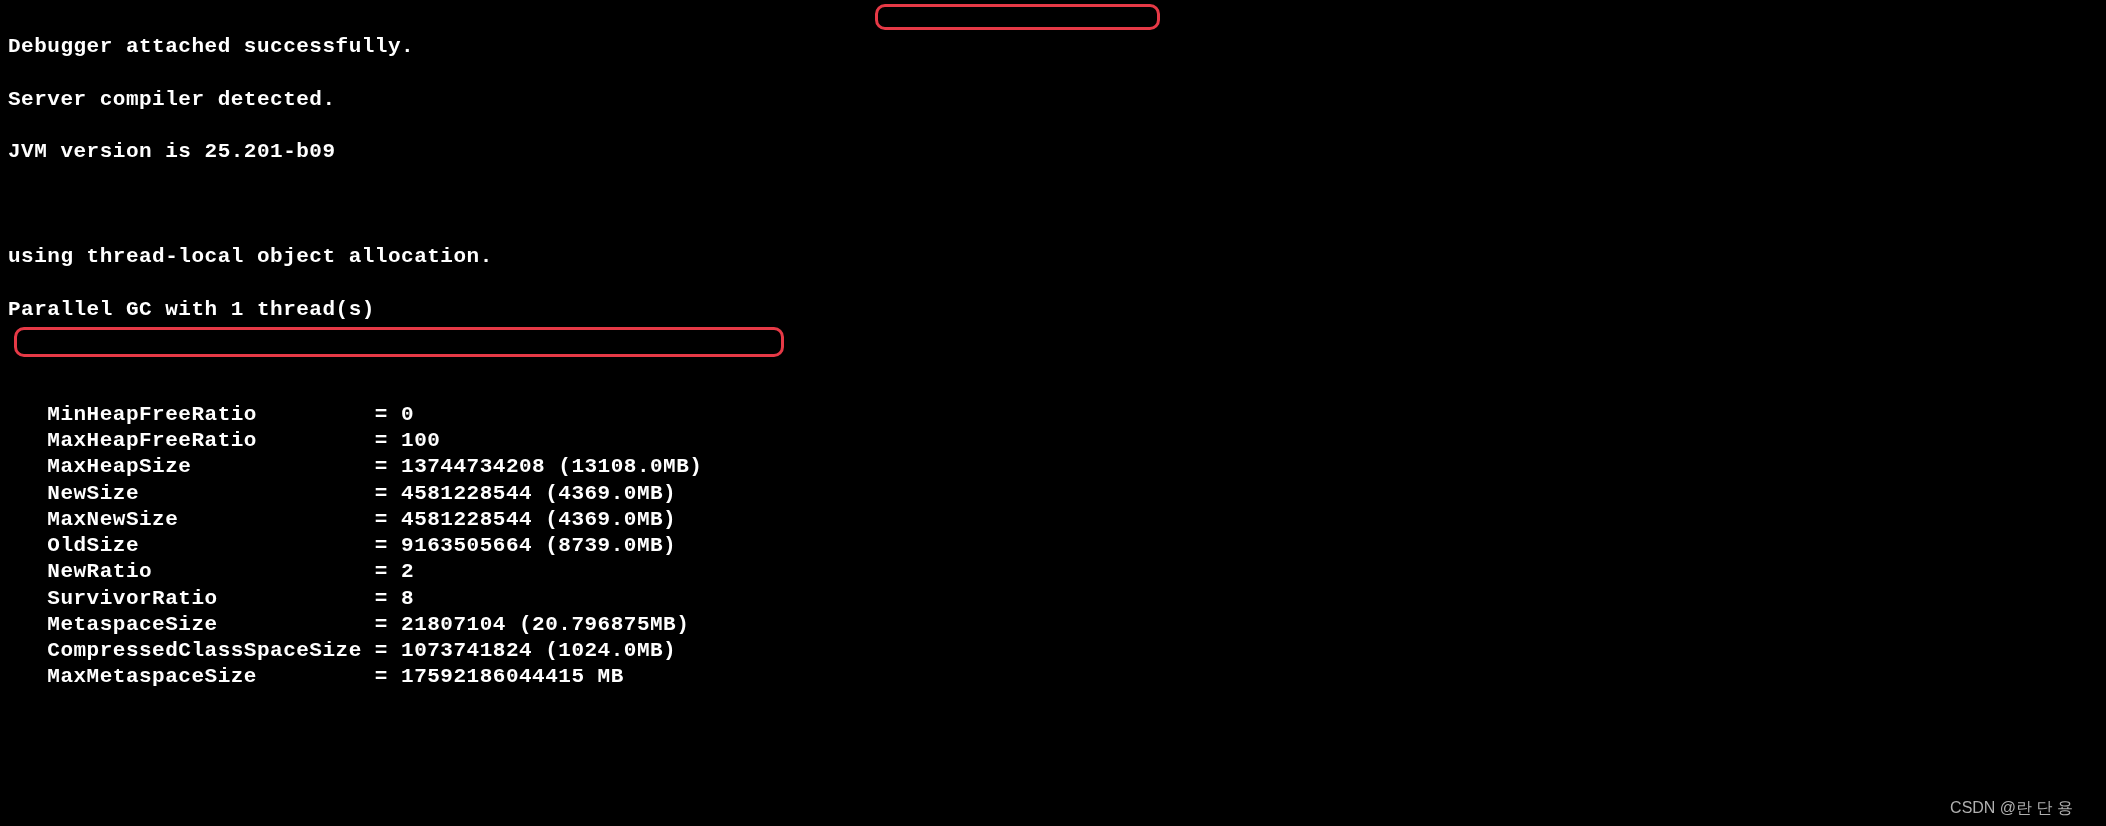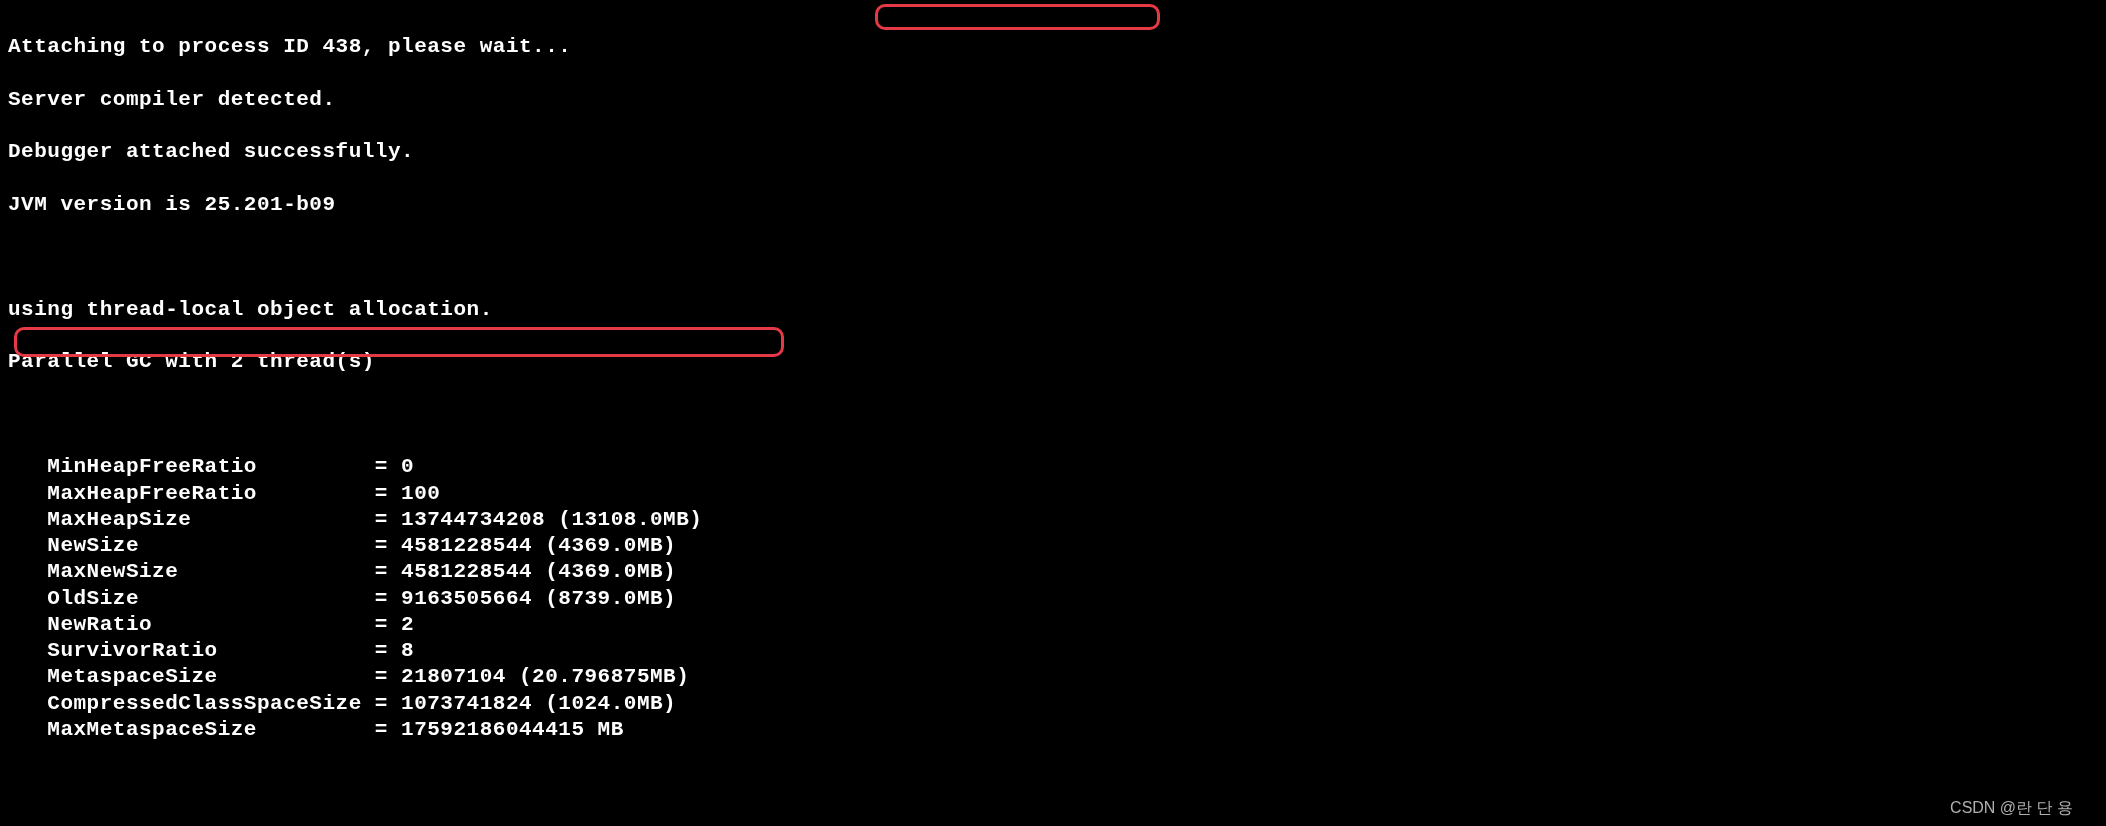--- a/index.html
+++ b/index.html
@@ -55,27 +55,26 @@
       color: #b0b0b0;
       font-size: 16px;
       font-family: Arial, sans-serif;
       font-weight: normal;
     }
   </style>
 </head>
 <body>
 
 <div class="terminal">
-<span class="line">Attaching to process ID 438, please wait...</span>
+<span class="line">Debugger attached successfully.</span>
 <span class="line">Server compiler detected.</span>
-<span class="line">Debugger attached successfully.</span>
 <span class="line">JVM version is 25.201-b09</span>
 <span class="line"> </span>
 <span class="line">using thread-local object allocation.</span>
-<span class="line">Parallel GC with 2 thread(s)</span>
+<span class="line">Parallel GC with 1 thread(s)</span>
 <span class="line"> </span>
 <div id="heap-rows"><span class="line">   MinHeapFreeRatio         = 0</span><span class="line">   MaxHeapFreeRatio         = 100</span><span class="line">   MaxHeapSize              = 13744734208 (13108.0MB)</span><span class="line">   NewSize                  = 4581228544 (4369.0MB)</span><span class="line">   MaxNewSize               = 4581228544 (4369.0MB)</span><span class="line">   OldSize                  = 9163505664 (8739.0MB)</span><span class="line">   NewRatio                 = 2</span><span class="line">   SurvivorRatio            = 8</span><span class="line">   MetaspaceSize            = 21807104 (20.796875MB)</span><span class="line">   CompressedClassSpaceSize = 1073741824 (1024.0MB)</span><span class="line">   MaxMetaspaceSize         = 17592186044415 MB</span></div>
 </div>
 
 <div class="highlight-box-1"></div>
 <div class="highlight-box-2"></div>
 
 <div class="watermark">CSDN @란 단 용</div>
 
 </body></html>

